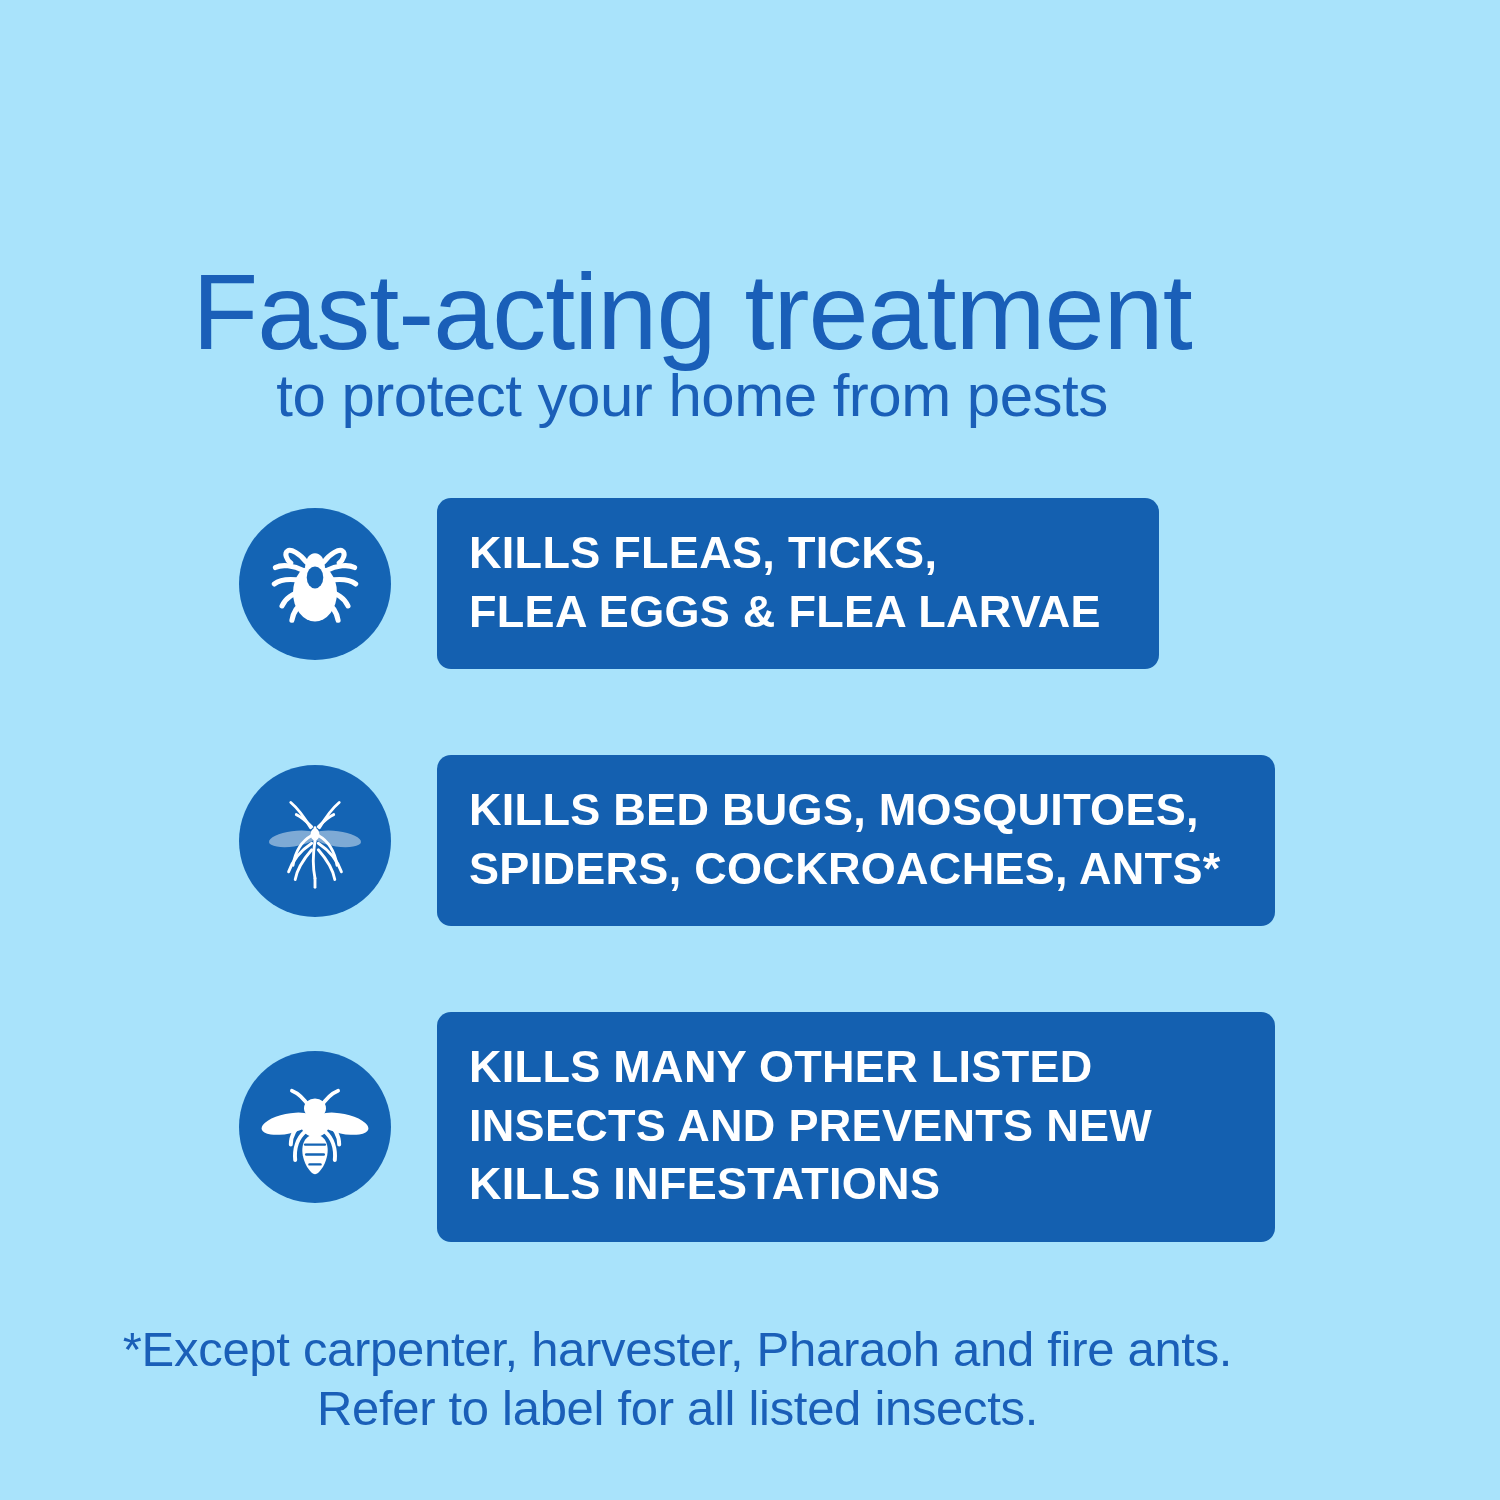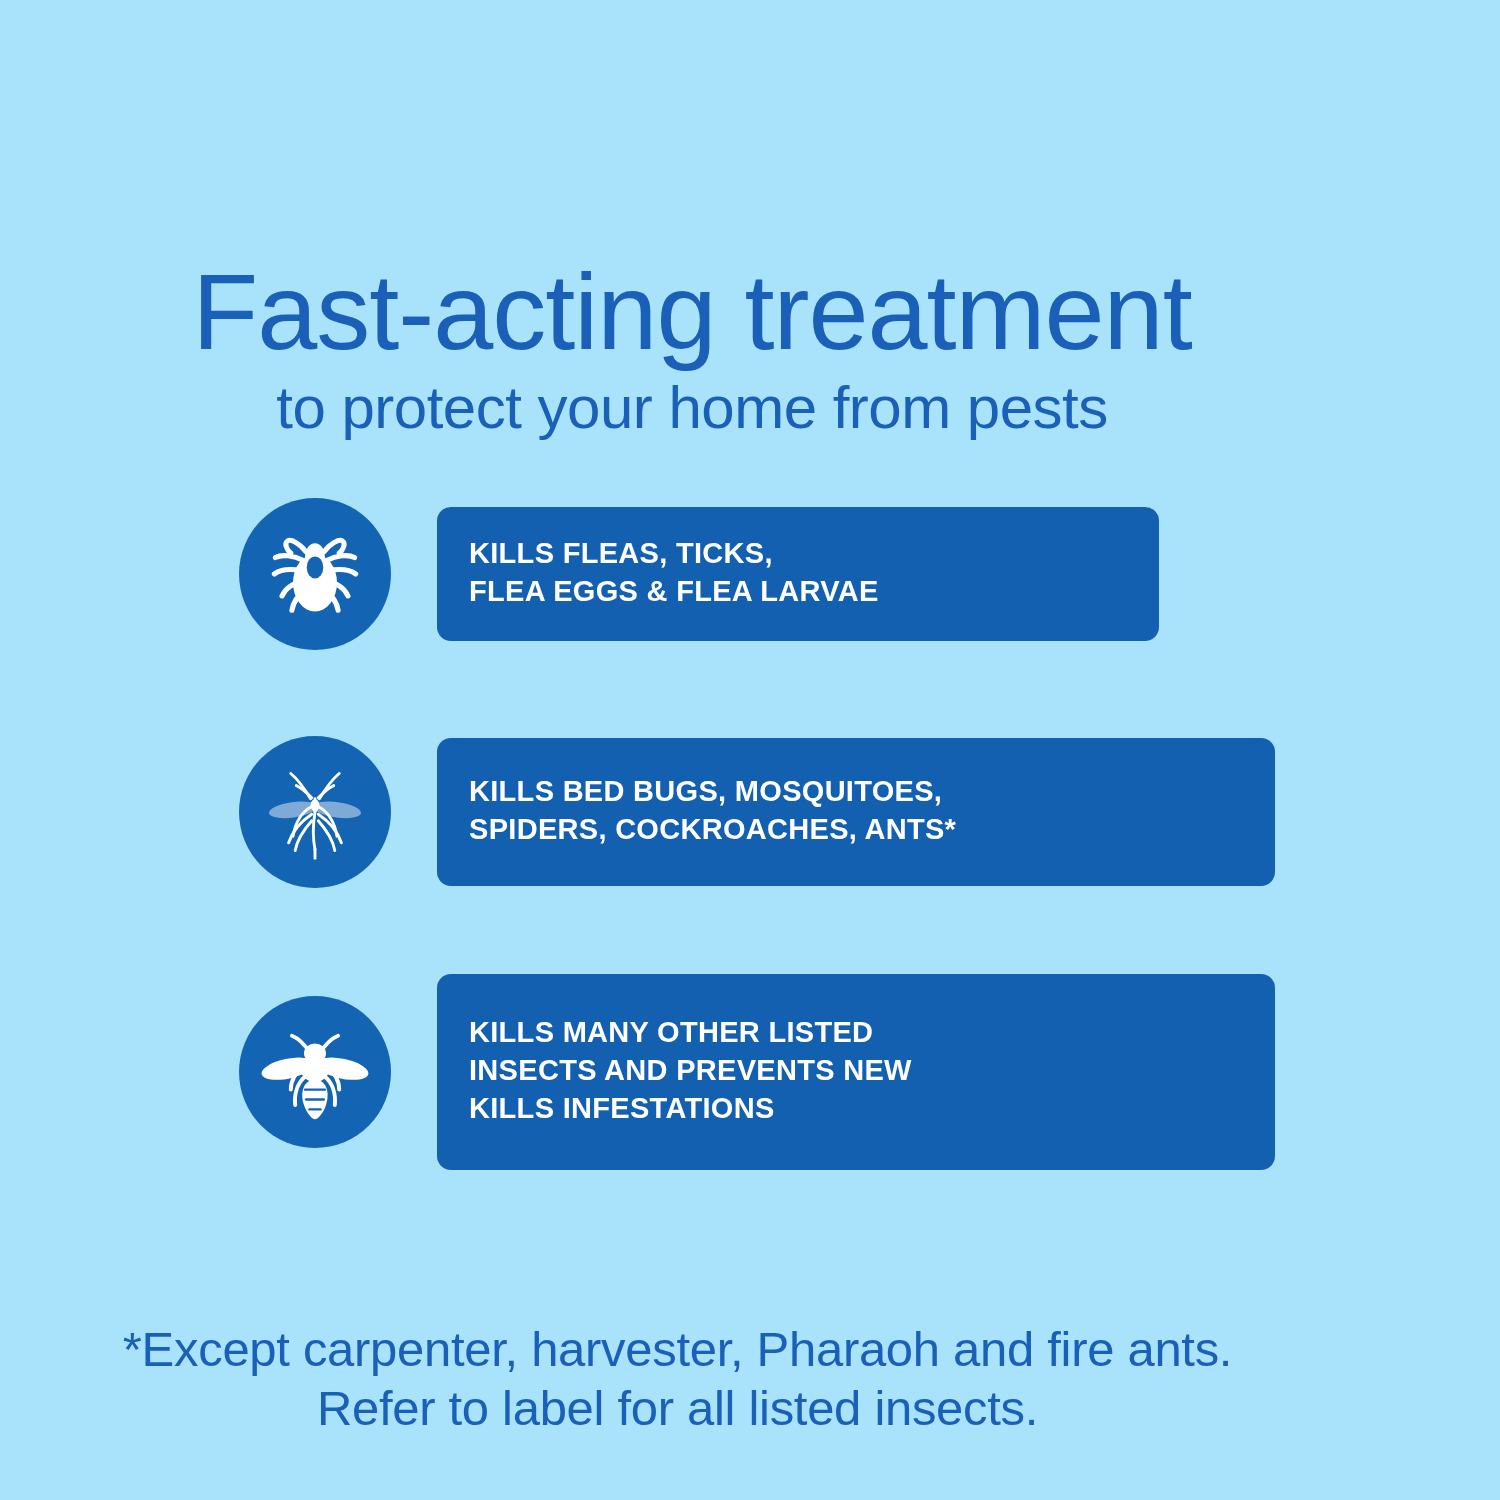--- a/index.html
+++ b/index.html
@@ -32,21 +32,20 @@
   }
   .headline {
     font-size: 108px;
     line-height: 1.0;
     font-weight: 400;
     color: #1a5fb8;
     letter-spacing: -1px;
     white-space: nowrap;
   }
   .subhead {
-    margin-top: 12px;
     font-size: 60px;
     line-height: 1.0;
     font-weight: 400;
     color: #1a5fb8;
     letter-spacing: -0.5px;
     white-space: nowrap;
   }
 
   
   .features {
@@ -79,21 +78,21 @@
     height: 110px;
     display: block;
   }
 
   .banner {
     flex: 0 0 auto;
     margin-left: 46px;
     background: #1460b0;
     border-radius: 14px;
     color: #ffffff;
-    font-size: 29px;
+    font-size: 45px;
     font-weight: bold;
     line-height: 1.30;
     letter-spacing: 0.3px;
     padding: 26px 32px 28px 32px;
     box-sizing: border-box;
     display: flex;
     flex-direction: column;
     justify-content: center;
   }
   .banner .line { white-space: nowrap; }

